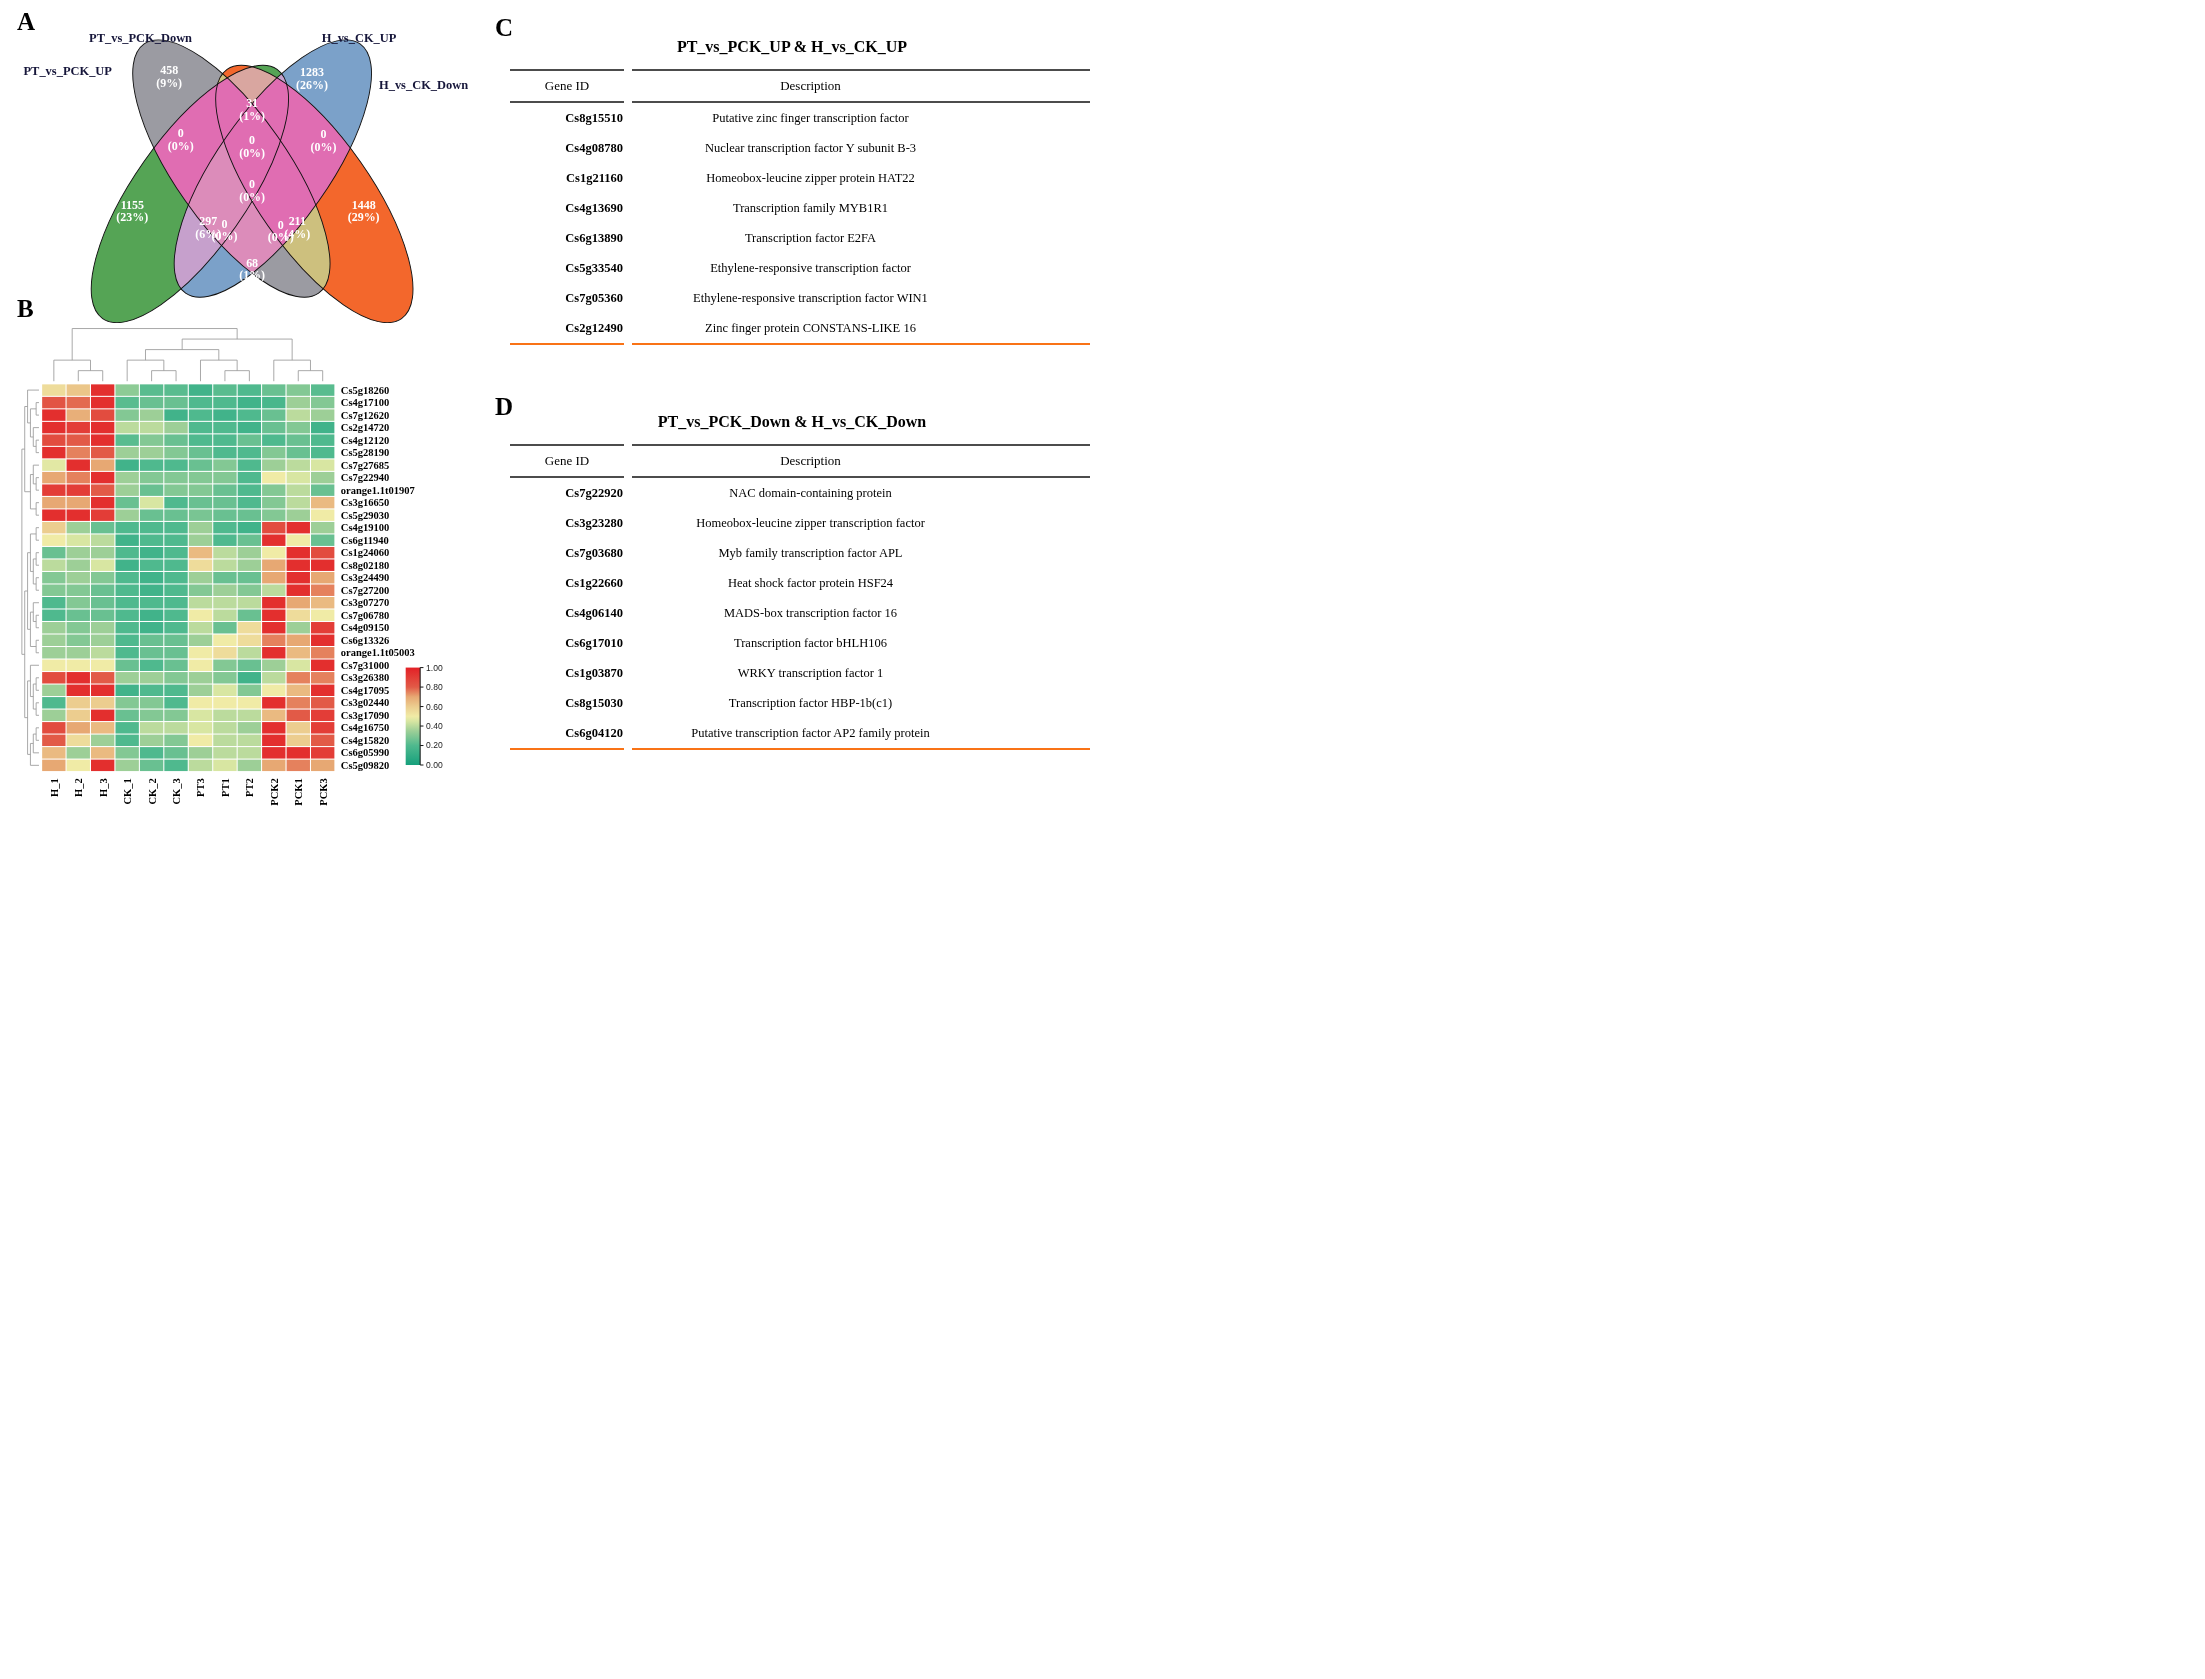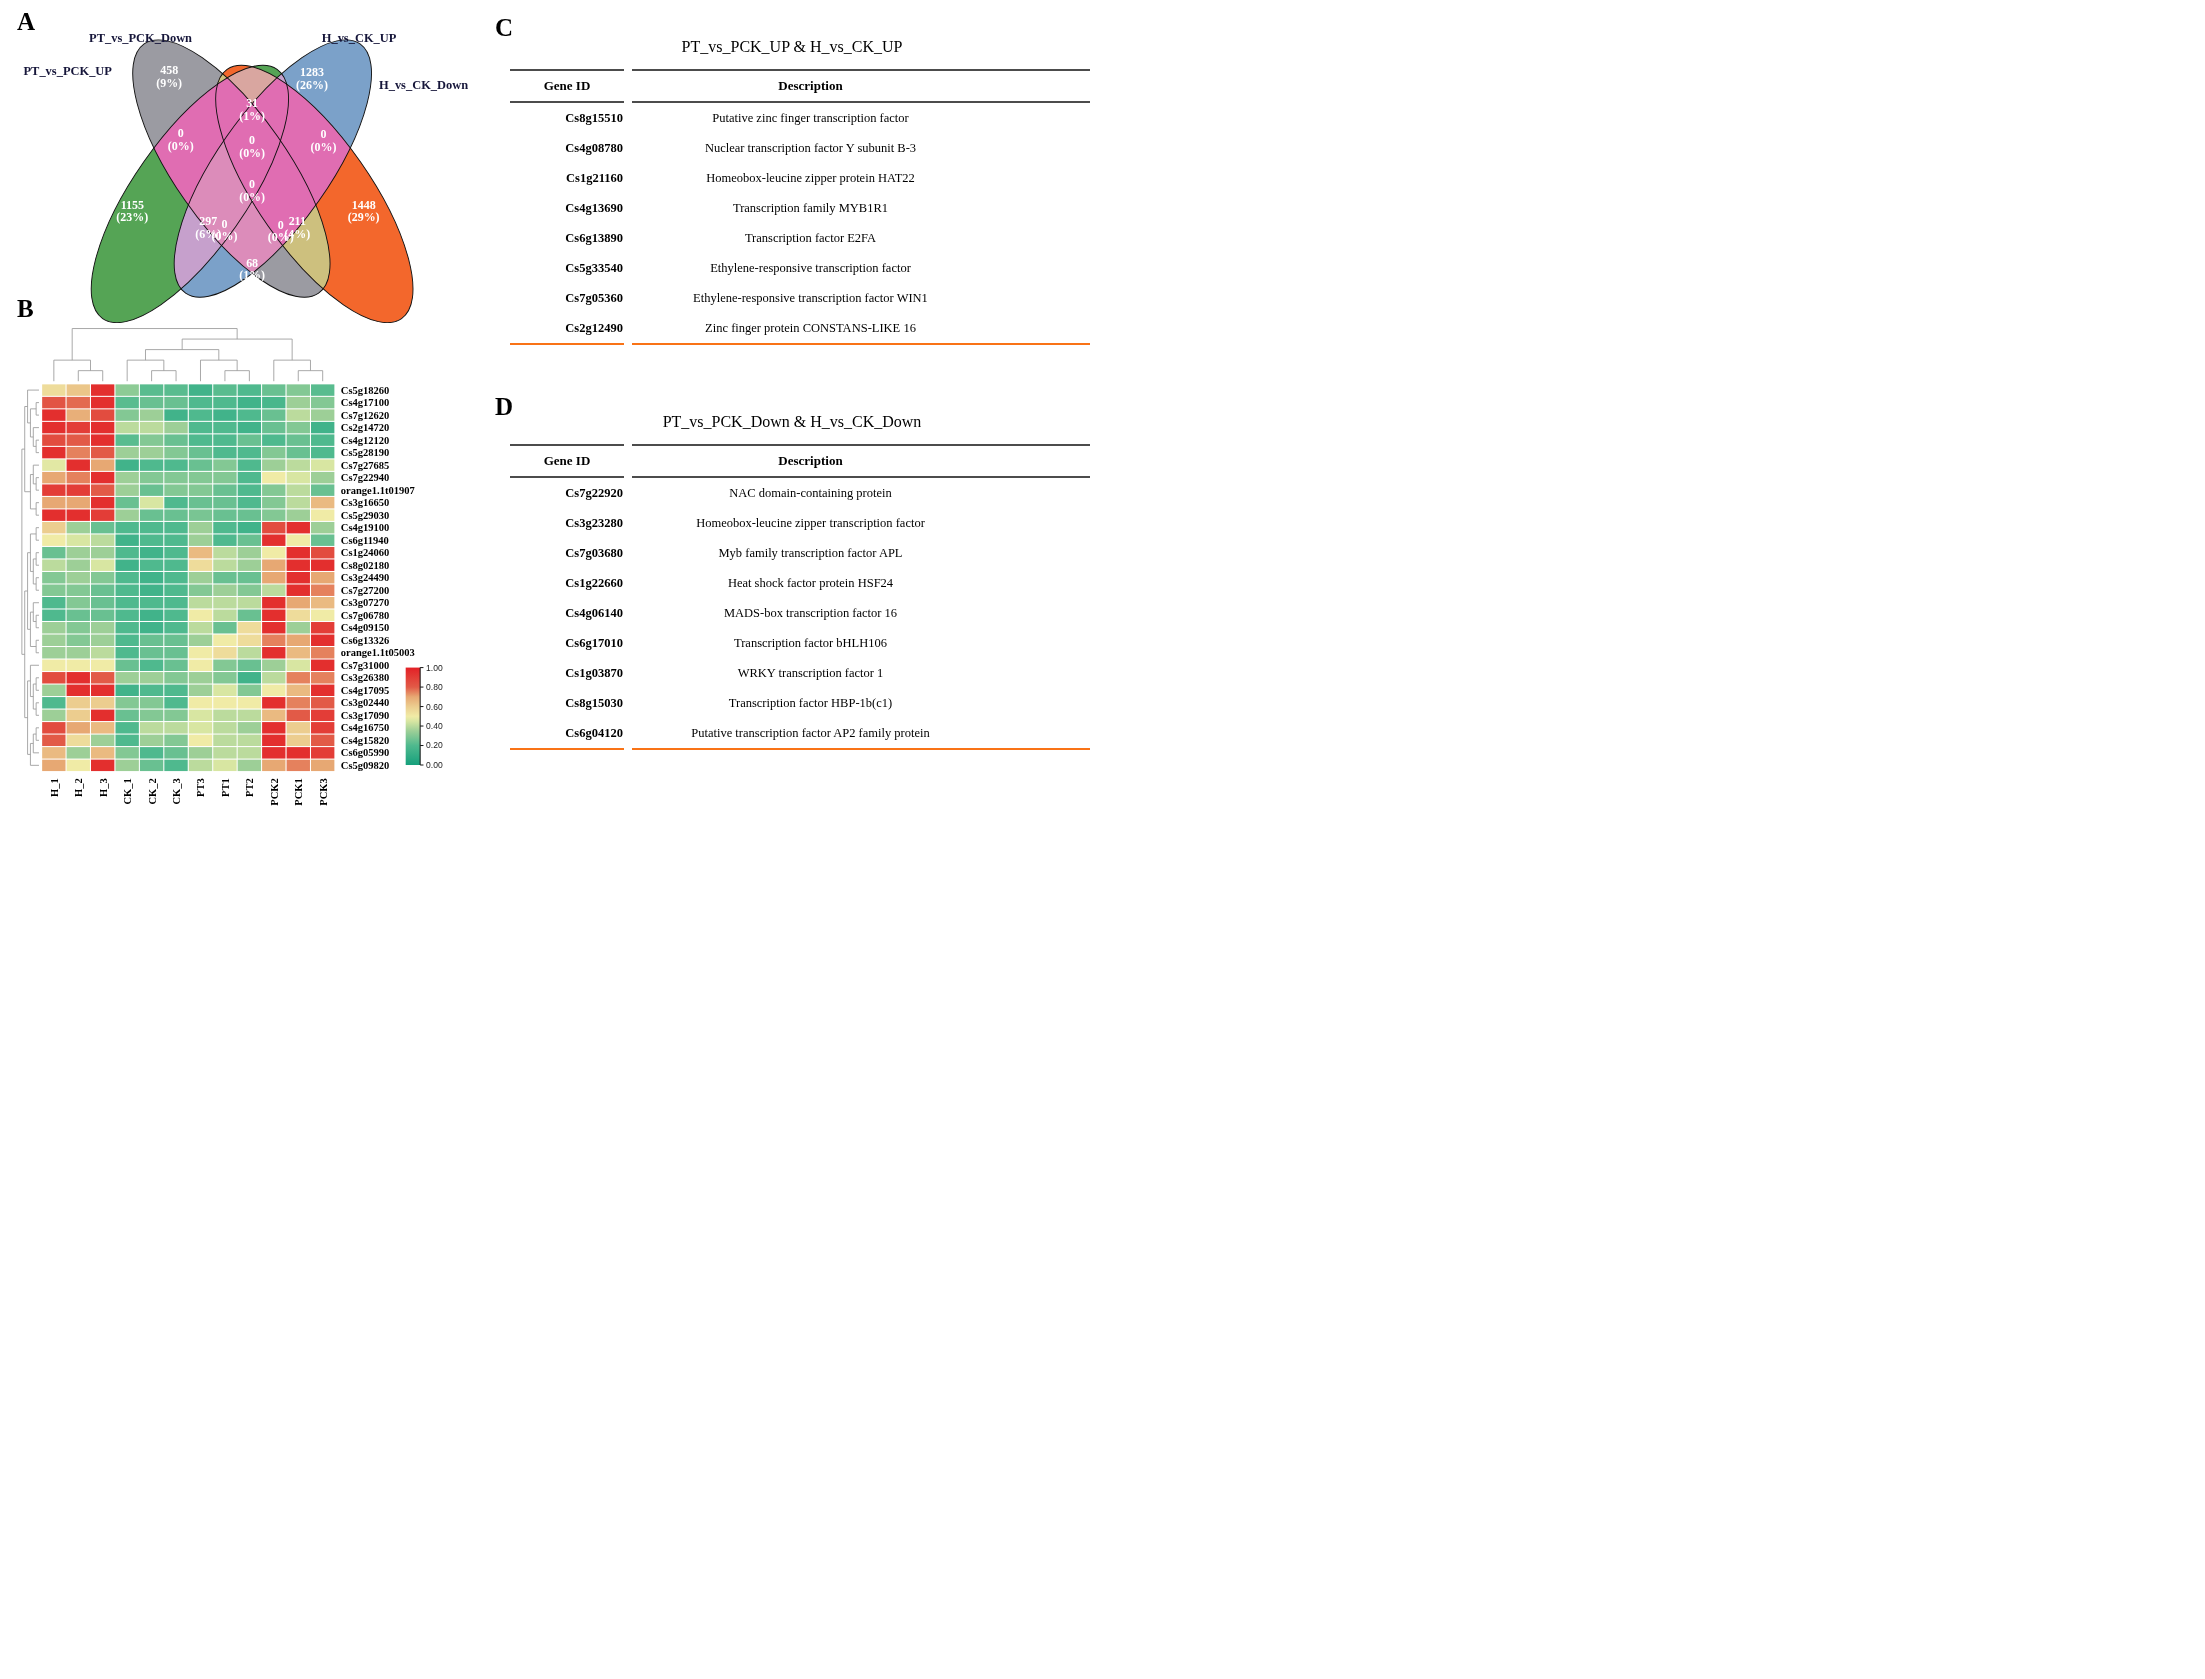--- a/index.html
+++ b/index.html
@@ -5,24 +5,24 @@
   html,body{margin:0;padding:0;}
   body{width:1103px;height:840px;position:relative;background:#ffffff;
        font-family:"Liberation Serif",serif;overflow:hidden;}
   .pl{position:absolute;font-weight:bold;font-size:25px;color:#000;line-height:1;}
   #venn-wrap{position:absolute;left:16.5px;top:28px;width:461px;height:295px;}
   #hm-wrap{position:absolute;left:12px;top:300px;width:474px;height:537px;}
   .sci-table{position:absolute;left:502px;width:596px;}
   #table-c{top:33px;height:349px;}
   #table-d{top:408px;height:323px;}
   .t-title{position:absolute;top:5.3px;left:0;right:16px;text-align:center;
-           font-weight:normal;font-size:16px;color:#000;}
+           font-weight:bold;font-size:16px;color:#000;}
   .sci-table table{position:absolute;top:36px;left:0;width:100%;
            border-collapse:separate;border-spacing:8px 0;}
-  .sci-table th{font-size:13px;font-weight:bold;height:28px;text-align:center;
+  .sci-table th{font-size:13px;font-weight:normal;height:28px;text-align:center;
            vertical-align:middle;border-top:2px solid #4c4c4c;border-bottom:2px solid #4c4c4c;color:#000;}
   .sci-table td{height:28px;font-size:12.5px;text-align:center;vertical-align:middle;color:#000;}
   .sci-table td.gc{font-weight:bold;width:112px;text-align:right;}
   .sci-table td.dc,.sci-table th.dc{padding-right:102px;margin-top:12px;}
   .sci-table tbody tr:last-child td{border-bottom:2px solid #f97316;}
   svg text{user-select:none;}
 </style>
 </head>
 <body>
 

